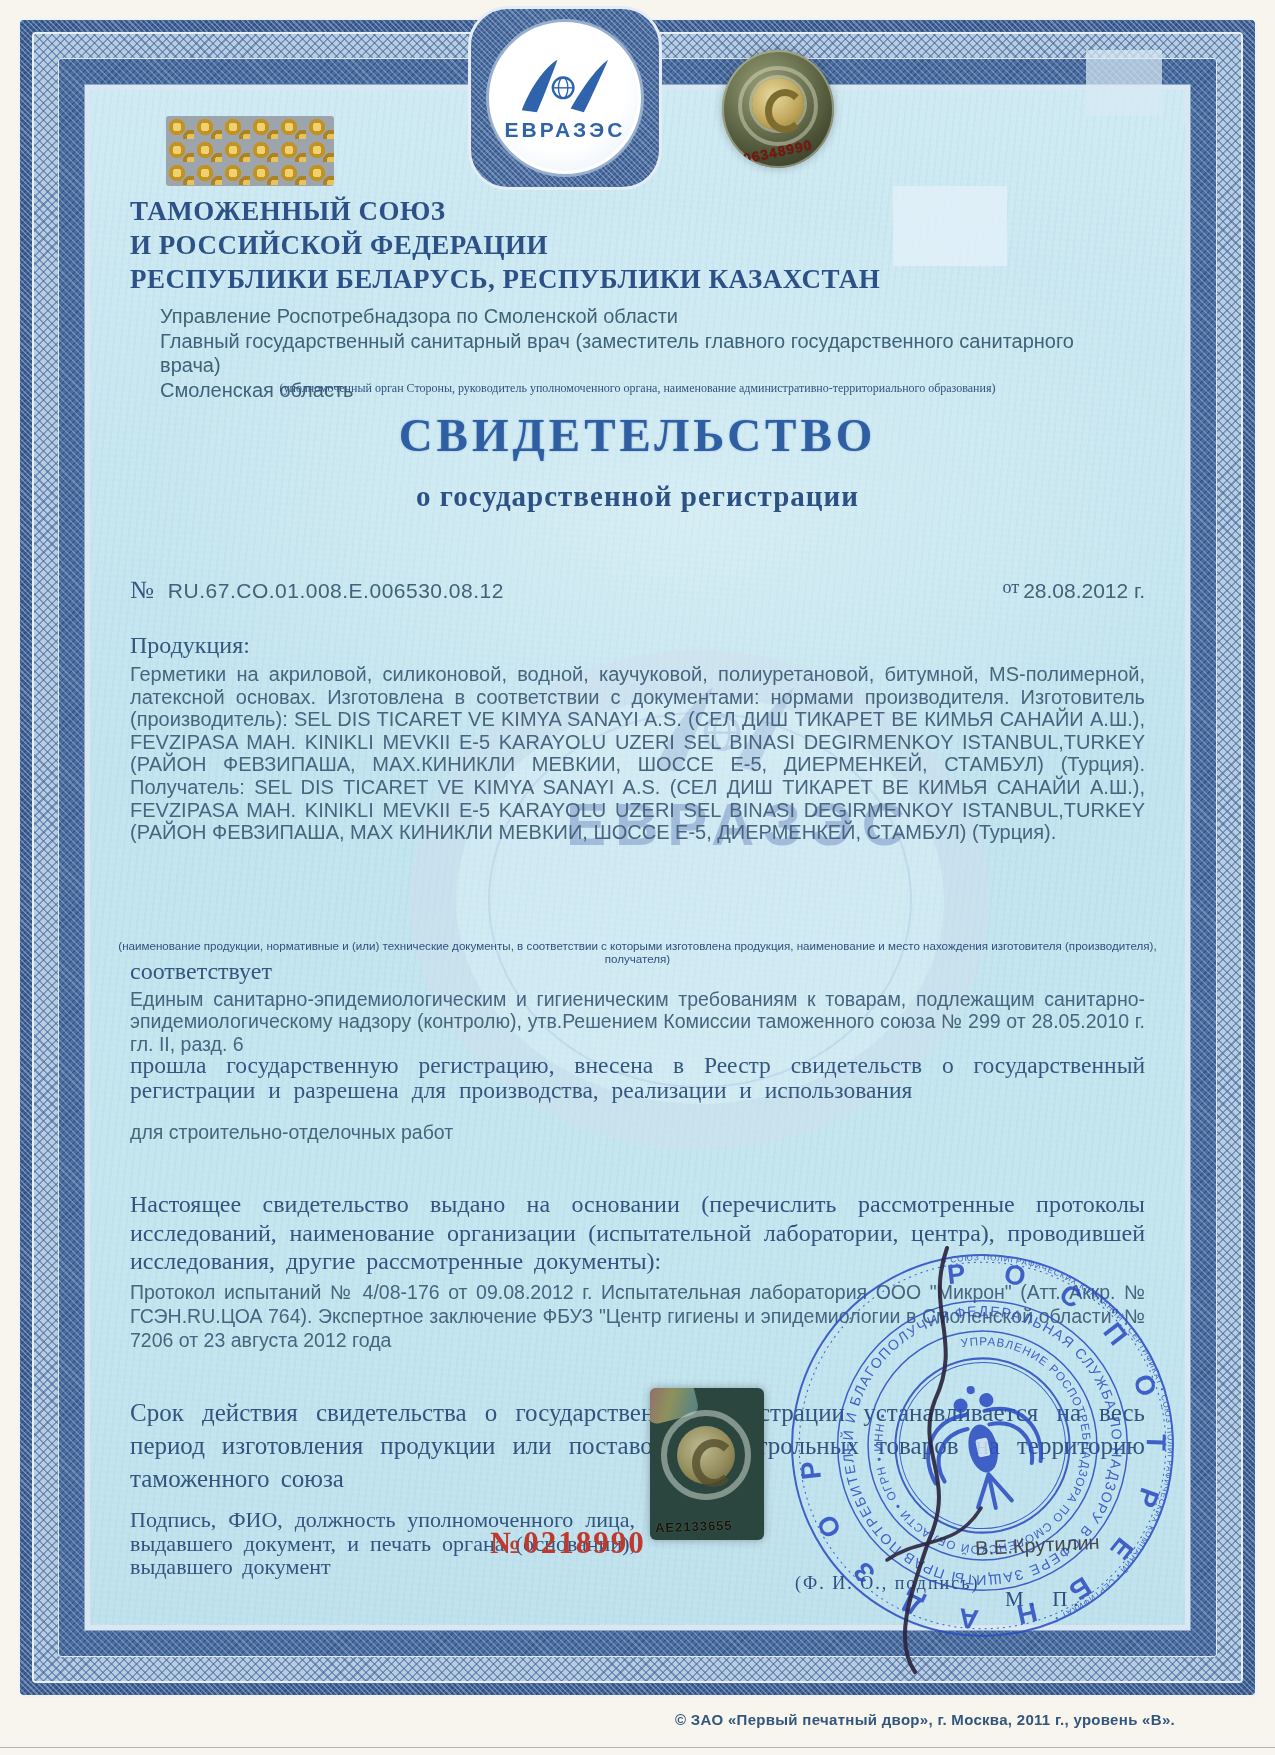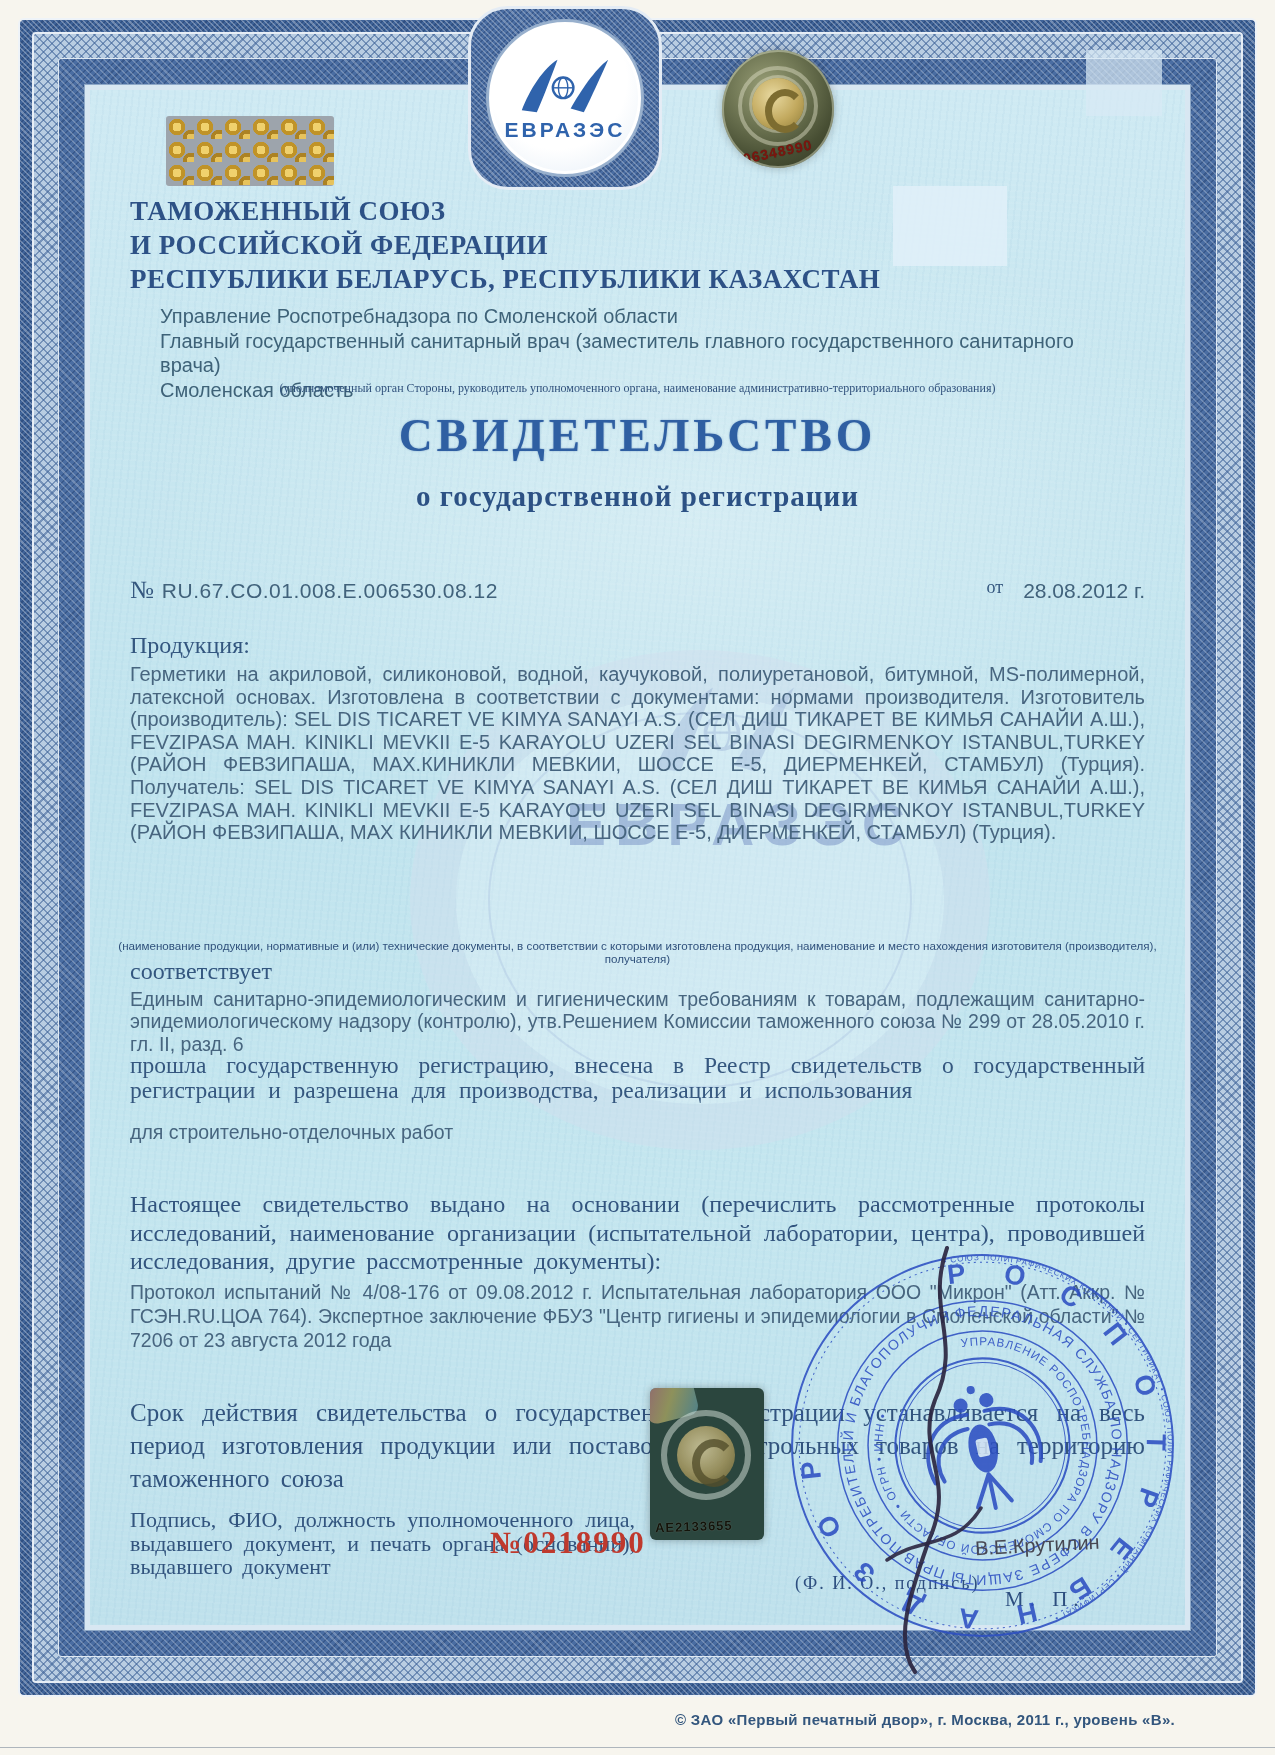--- a/index.html
+++ b/index.html
@@ -92,23 +92,23 @@
   .hdr-sans { top:214px; left:70px; right:70px; text-align:left;
     font-size:20px; line-height:24.5px; color:#3e6278; }
   .fine1 { top:291px; text-align:center; font-family:"Liberation Serif", serif;
     font-size:12px; color:#30517c; }
   .title { top:318px; text-align:center; font-family:"Liberation Serif", serif; font-weight:bold;
     font-size:47px; letter-spacing:4px; color:#2f5fa2; text-shadow:0 0 2px rgba(47,95,162,.45); }
   .subtitle { top:390px; text-align:center; font-family:"Liberation Serif", serif; font-weight:bold;
     font-size:29px; letter-spacing:1px; color:#2c5184; }
   .numrow { top:486px; display:flex; align-items:baseline; color:#41627b; }
   .num-label { font-family:"Liberation Serif", serif; font-size:25px; color:#35577f; }
-  .num-value { font-size:21px; margin-left:8px; letter-spacing:.5px;text-align:right; }
+  .num-value { font-size:21px; margin-left:14px; letter-spacing:.5px;text-align:right; }
   .date-label { font-family:"Liberation Serif", serif; font-size:18px; position:relative; top:-5px; color:#35577f; }
-  .date-value { font-size:21px; margin-left:20px; }
+  .date-value { font-size:21px; margin-left:4px; }
   .spacer { flex:1; }
   .prod-label { top:542px; font-family:"Liberation Serif", serif; font-size:24px; color:#33567f; }
   .prod-text { top:573px; font-size:20px; line-height:22.6px; text-align:justify; color:#47657f; }
   .fine2 { top:849px; left:22px; right:22px; text-align:center;
     font-family:Liberation Sans, sans-serif; font-size:11.6px; color:#30517c; }
   .sootv { top:868px; font-family:"Liberation Serif", serif; font-size:24px; color:#33567f; }
   .edinym { top:898px; font-size:19.5px; line-height:22.4px; text-align:justify; color:#47657f; }
   .proshla { top:963px; font-family:"Liberation Serif", serif; font-size:23.5px; line-height:25px;
     text-align:justify; color:#35577f; word-spacing:7px; }
   .scope { top:1031px; font-size:19.5px; color:#47657f; }

